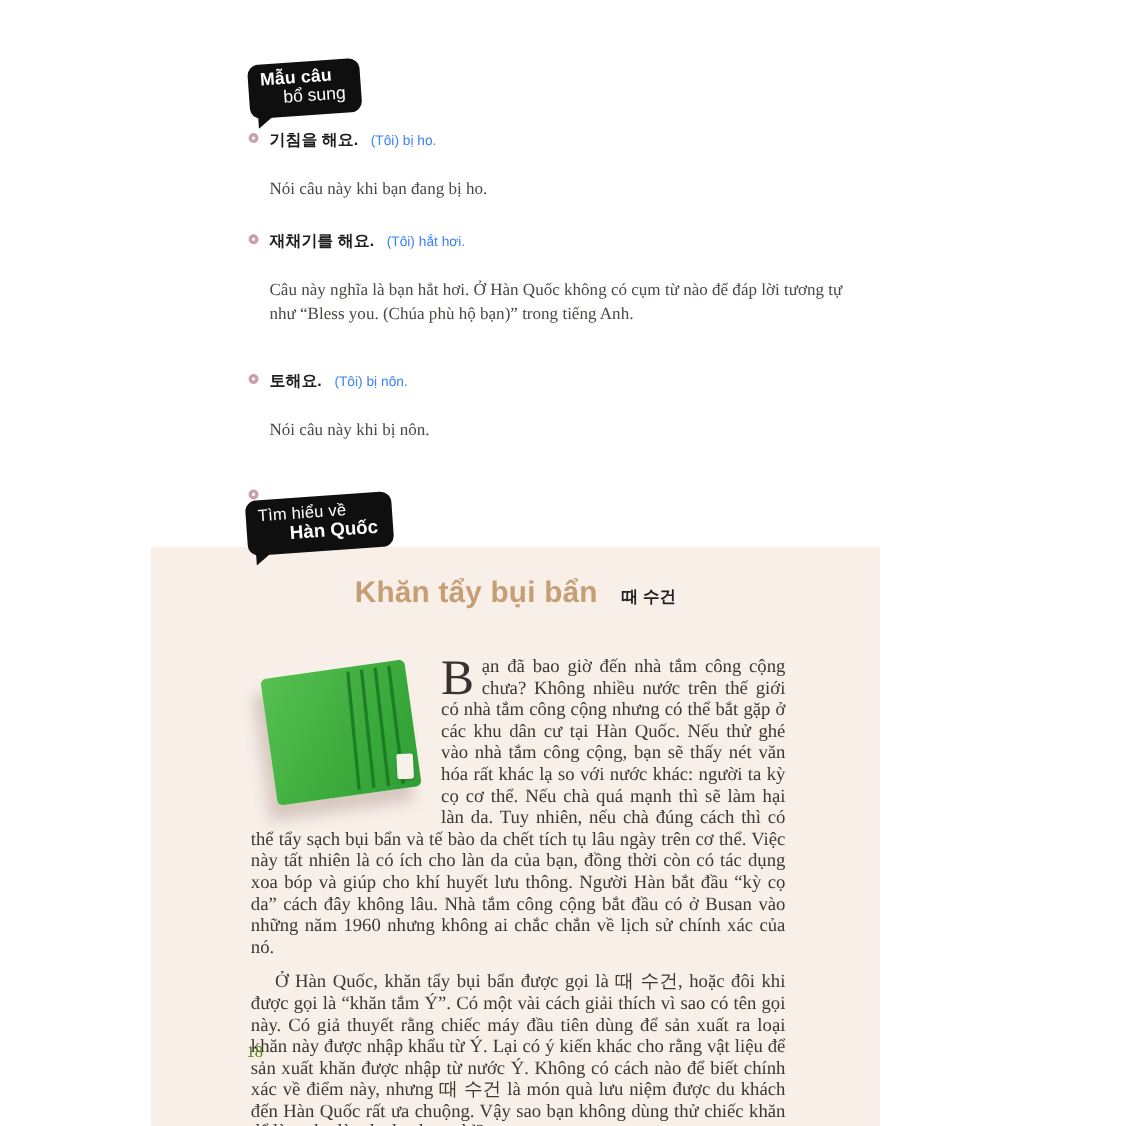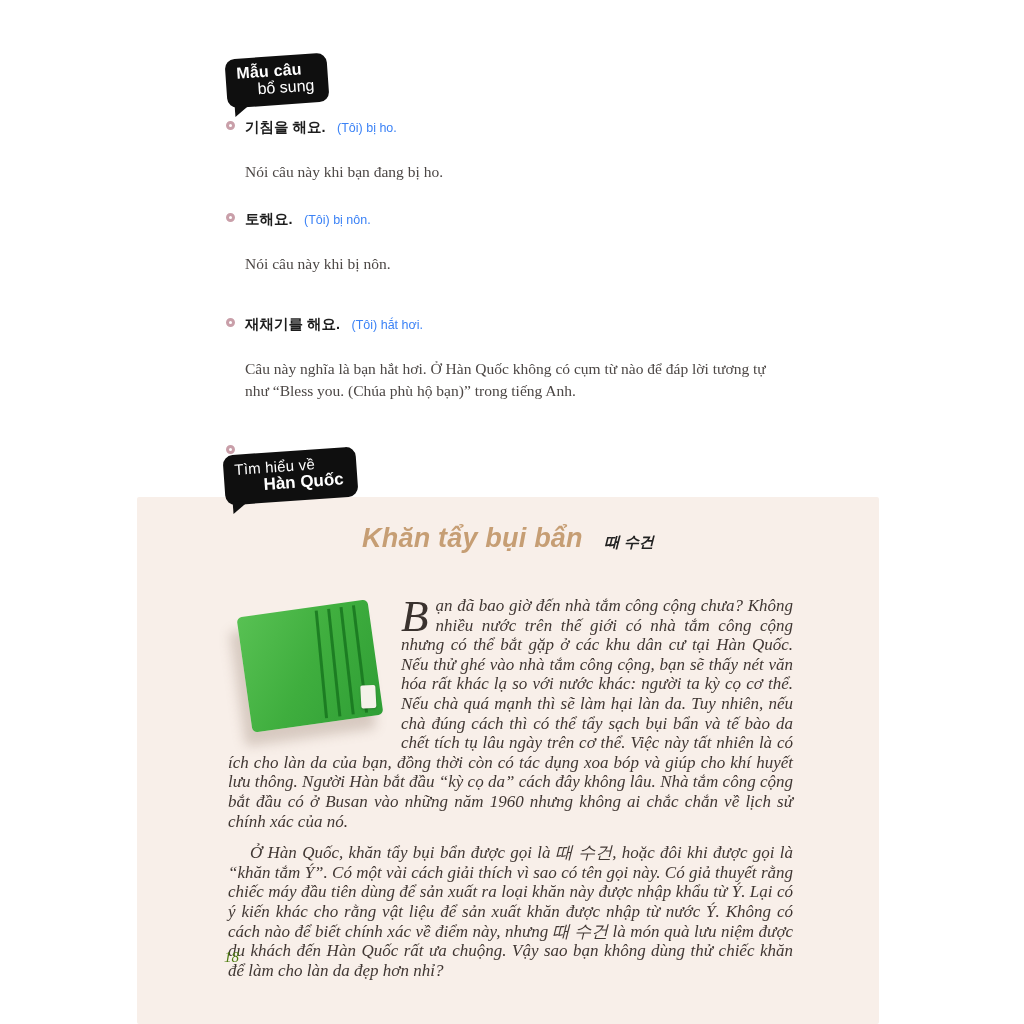--- a/index.html
+++ b/index.html
@@ -59,25 +59,24 @@
     font-size:15.5px; color:#4c4745;
     margin-top:24px; line-height:22px;
     max-width:536px;
   }
   .gap-lg { margin-bottom:40px; }
 
   
   .panel {
     position:absolute;
     left:137px; top:497px;
-    width:742px; height:527px;
+    width:663px; height:527px;
     background:#f8efe9;
     border-radius:2px;
     z-index:1;
-    font-style:italic;
   }
   .panel-title-row { text-align:center; margin-top:26px; }
   .panel-title {
     display:inline;
     font-family:"Liberation Sans", sans-serif;
     font-weight:bold;
     font-size:27px;
     color:#c69e74;
     letter-spacing:.2px;
   }
@@ -159,33 +158,33 @@
       <div class="phrase-head">
         <span class="kor">기침을 해요.</span>
         <span class="gloss">(Tôi) bị ho.</span>
       </div>
       <div class="note">Nói câu này khi bạn đang bị ho.</div>
     </div>
 
     <div class="phrase-item gap-lg">
       <span class="ring"></span>
       <div class="phrase-head">
+        <span class="kor">재채기를 해요.</span>
+        <span class="gloss">(Tôi) hắt hơi.</span>
+      </div>
+      <div class="note">Câu này nghĩa là bạn hắt hơi. Ở Hàn Quốc không có cụm từ nào để đáp lời tương tự như “Bless you. (Chúa phù hộ bạn)” trong tiếng Anh.</div>
+    </div>
+
+    <div class="phrase-item gap-lg">
+      <span class="ring"></span>
+      <div class="phrase-head">
         <span class="kor">토해요.</span>
         <span class="gloss">(Tôi) bị nôn.</span>
       </div>
       <div class="note">Nói câu này khi bị nôn.</div>
-    </div>
-
-    <div class="phrase-item gap-lg">
-      <span class="ring"></span>
-      <div class="phrase-head">
-        <span class="kor">재채기를 해요.</span>
-        <span class="gloss">(Tôi) hắt hơi.</span>
-      </div>
-      <div class="note">Câu này nghĩa là bạn hắt hơi. Ở Hàn Quốc không có cụm từ nào để đáp lời tương tự như “Bless you. (Chúa phù hộ bạn)” trong tiếng Anh.</div>
     </div>
 
     <div class="phrase-item">
       <span class="ring"></span>
     </div>
 
   </div>
 
   <div class="badge" id="badge-culture">
     <span class="b-line1">Tìm hiểu về</span>

